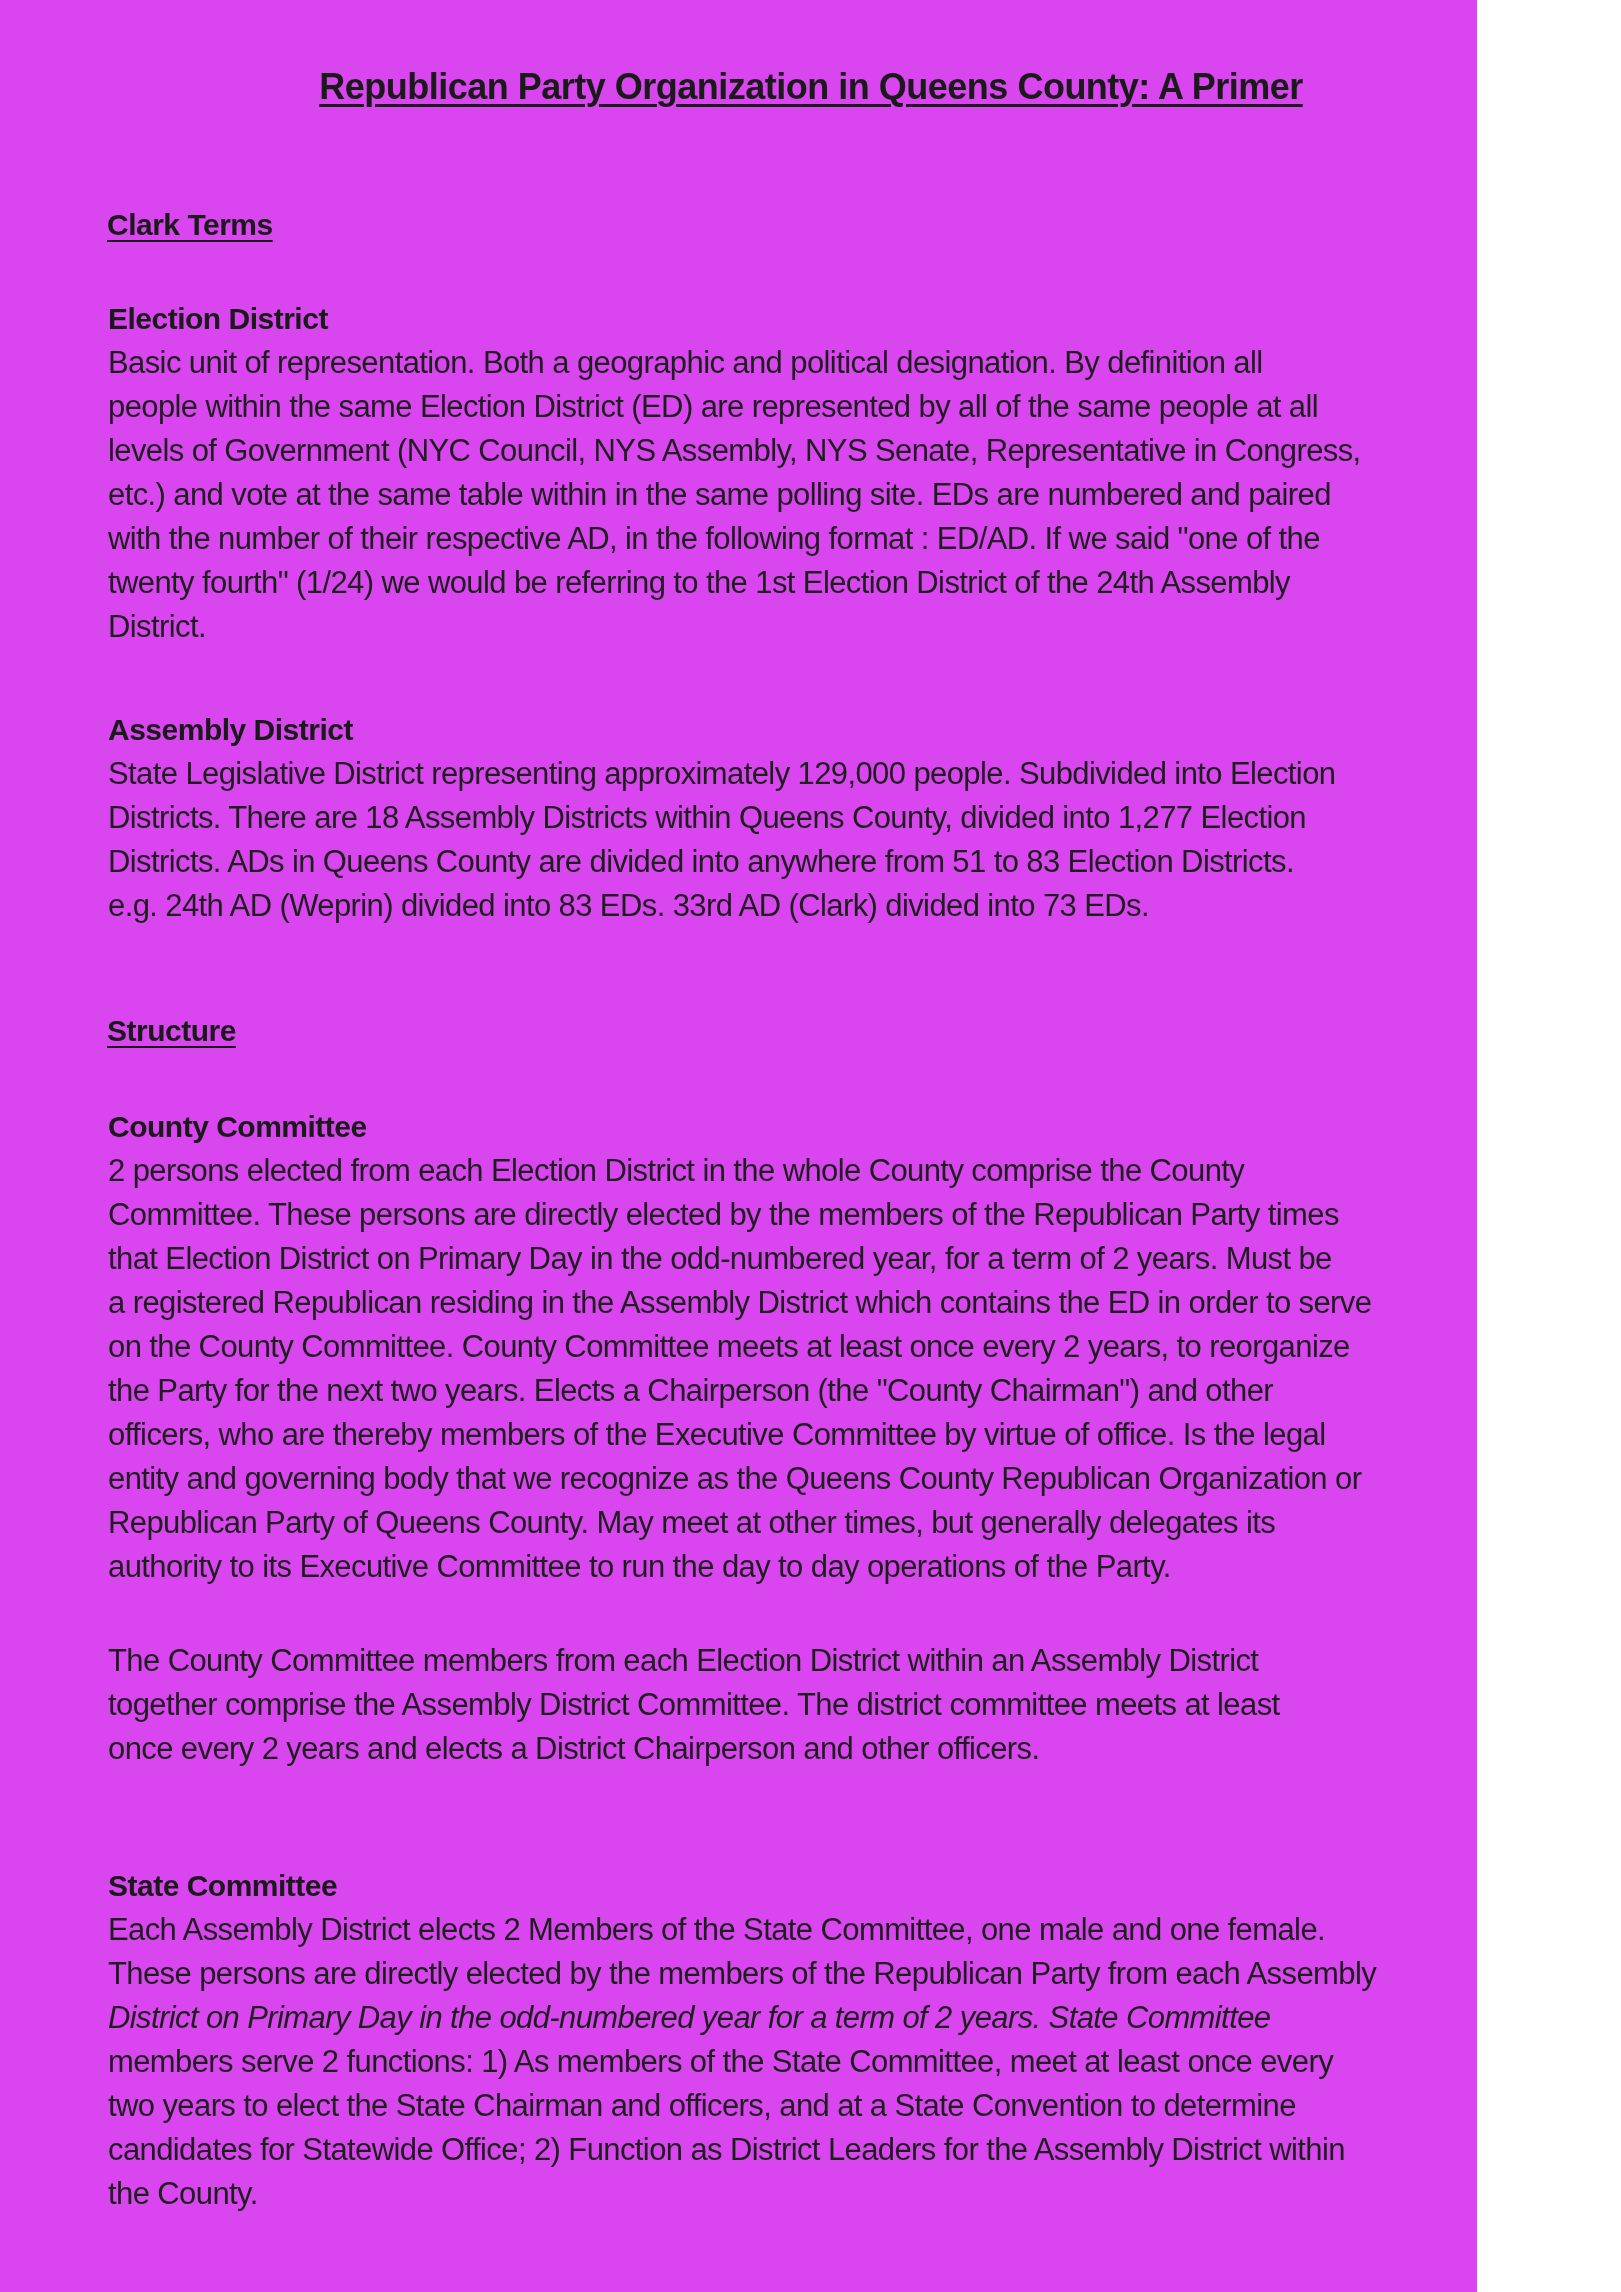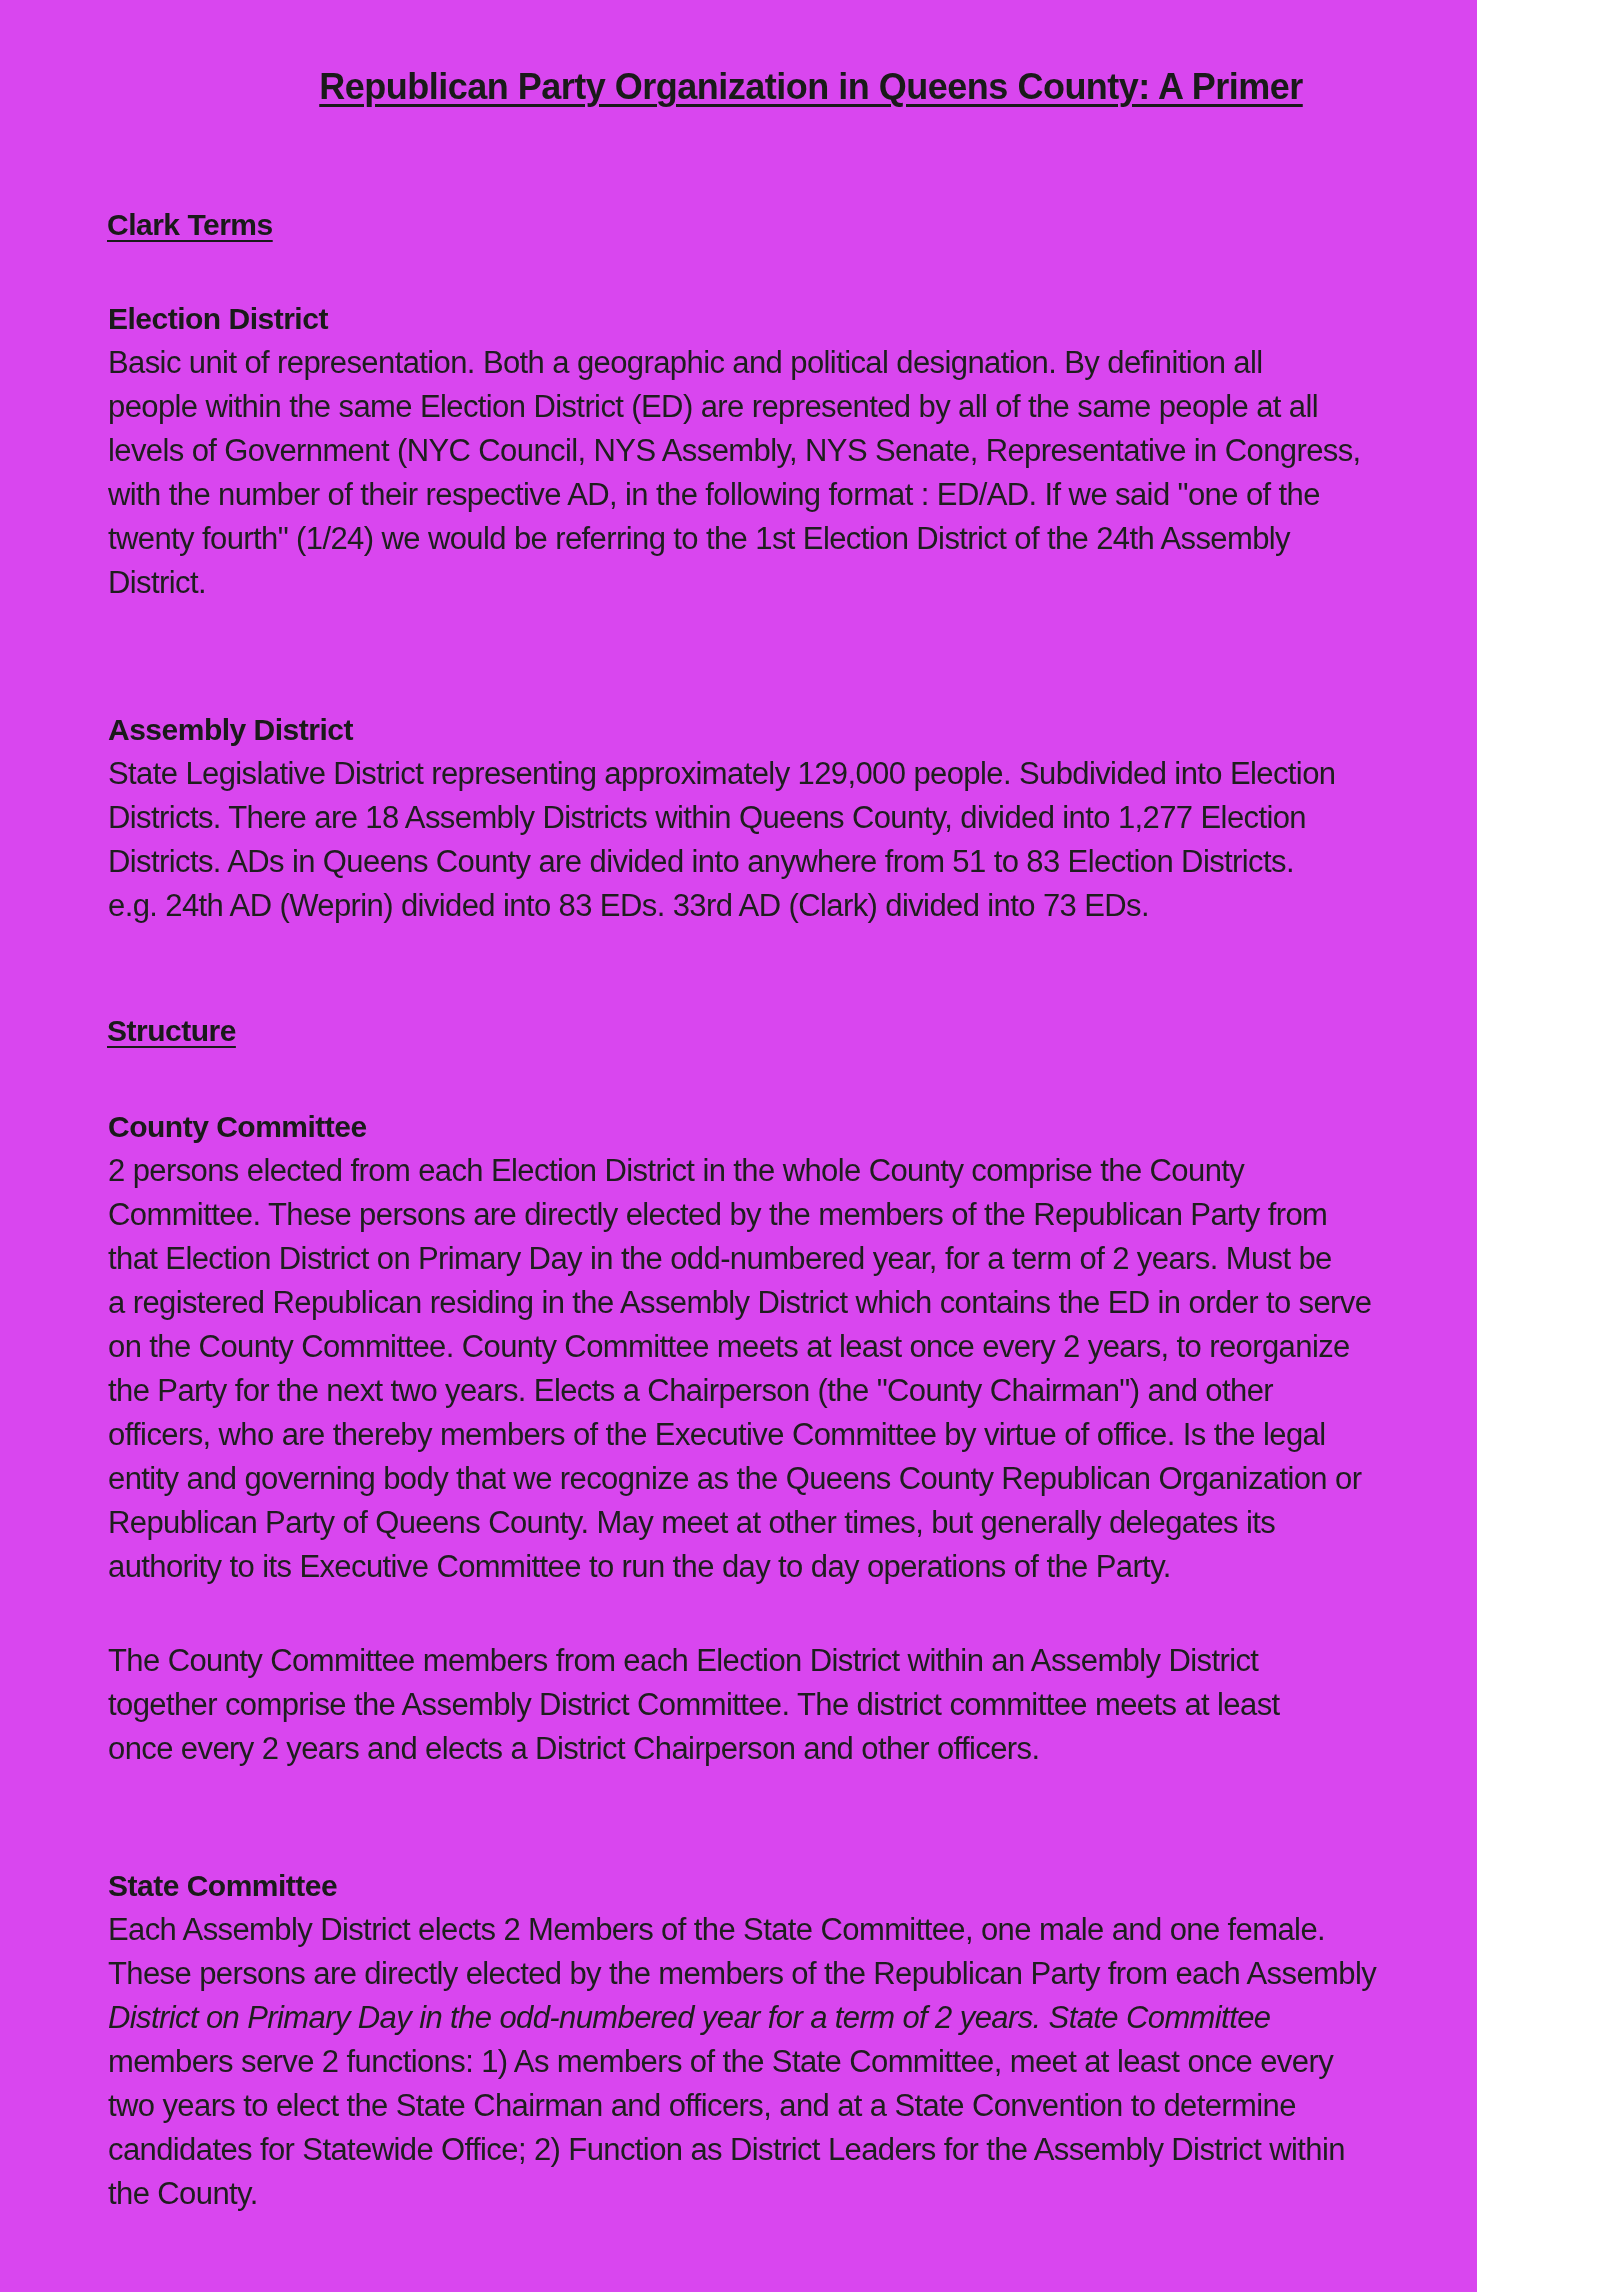--- a/index.html
+++ b/index.html
@@ -70,20 +70,21 @@
   <div class="title">Republican Party Organization in Queens County: A Primer</div>
 
   <div class="section-heading" style="top:208px;">Clark Terms</div>
 
   <div class="block" style="top:296px;">
     <div class="term">Election District</div>
     <div class="para">
       <span class="line">Basic unit of representation.  Both a geographic and political designation.  By definition all</span>
       <span class="line">people within the same Election District (ED) are represented by all of the same people at all</span>
       <span class="line">levels of Government (NYC Council, NYS Assembly, NYS Senate, Representative in Congress,</span>
+      <span class="line">etc.) and vote at the same table within in the same polling site.  EDs are numbered and paired</span>
       <span class="line">with the number of their respective AD, in the following format : ED/AD.  If we said "one of the</span>
       <span class="line">twenty fourth" (1/24) we would be referring to the 1st Election District of the 24th Assembly</span>
       <span class="line">District.</span>
     </div>
   </div>
 
   <div class="block" style="top:699px;margin-top:8px;">
     <div class="term">Assembly District</div>
     <div class="para">
       <span class="line">State Legislative District representing approximately 129,000 people.  Subdivided into Election</span>
@@ -92,21 +93,21 @@
       <span class="line">e.g. 24th AD (Weprin) divided into 83 EDs.  33rd AD (Clark) divided into 73 EDs.</span>
     </div>
   </div>
 
   <div class="section-heading" style="top:1014px;">Structure</div>
 
   <div class="block" style="top:1104px;">
     <div class="term">County Committee</div>
     <div class="para">
       <span class="line">2 persons elected from each Election District in the whole County comprise the County</span>
-      <span class="line">Committee.  These persons are directly elected by the members of the Republican Party from</span>
+      <span class="line">Committee.  These persons are directly elected by the members of the Republican Party times</span>
       <span class="line">that Election District on Primary Day in the odd-numbered year, for a term of 2 years.  Must be</span>
       <span class="line">a registered Republican residing in the Assembly District which contains the ED in order to serve</span>
       <span class="line">on the County Committee.  County Committee meets at least once every 2 years, to reorganize</span>
       <span class="line">the Party for the next two years.  Elects a Chairperson (the "County Chairman") and other</span>
       <span class="line">officers, who are thereby members of the Executive Committee by virtue of office.  Is the legal</span>
       <span class="line">entity and governing body that we recognize as the Queens County Republican Organization or</span>
       <span class="line">Republican Party of Queens County.  May meet at other times, but generally delegates its</span>
       <span class="line">authority to its Executive Committee to run the day to day operations of the Party.</span>
     </div>
   </div>

